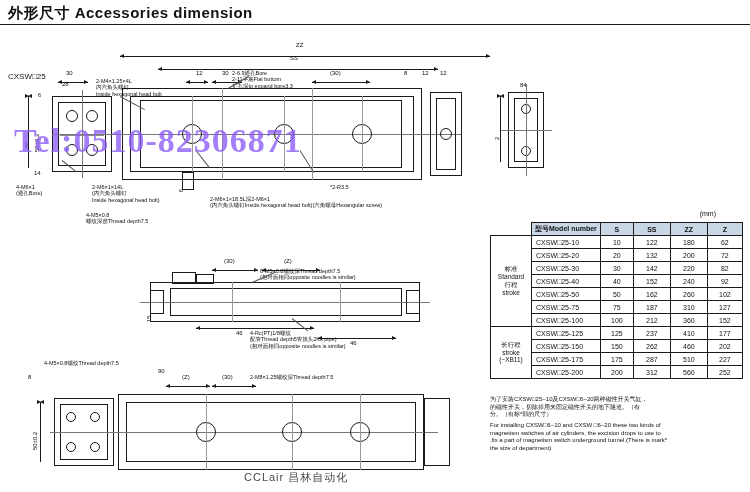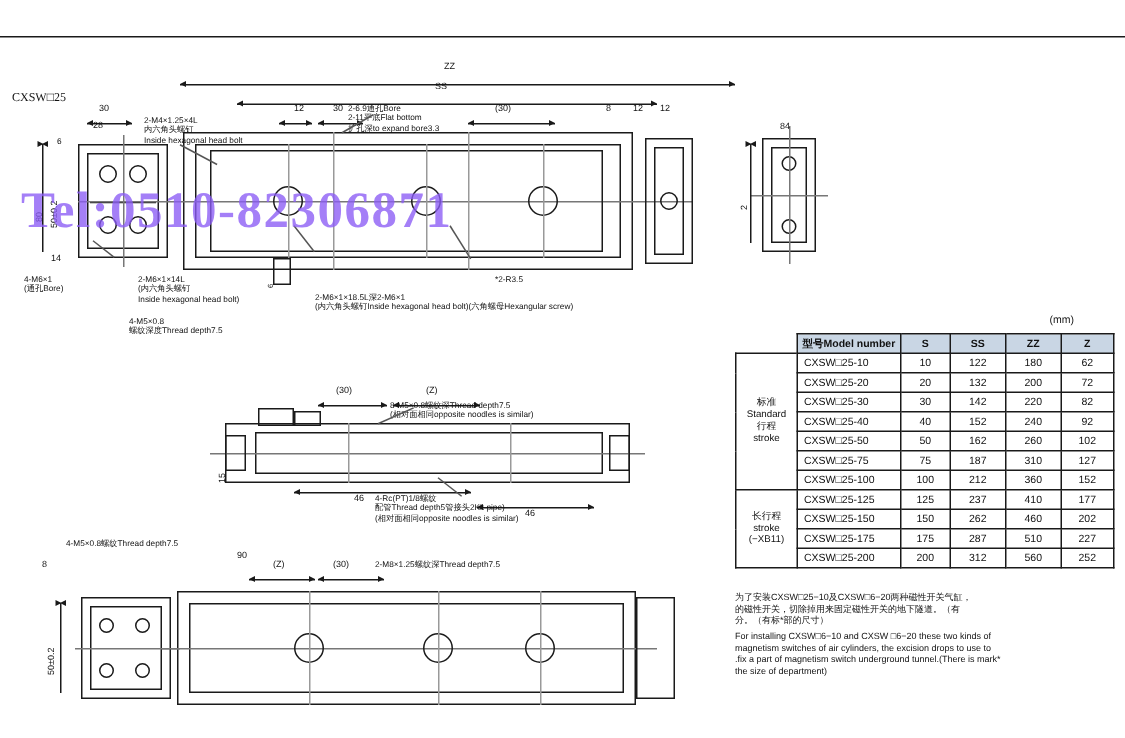--- a/index.html
+++ b/index.html
@@ -61,23 +61,24 @@
   .arrowline{position:absolute;height:1px;background:#1a1a1a;}
   .arrowline:before,.arrowline:after{content:"";position:absolute;top:-2px;border-top:2.5px solid transparent;border-bottom:2.5px solid transparent;}
   .arrowline:before{left:0;border-right:4px solid #1a1a1a;}
   .arrowline:after{right:0;border-left:4px solid #1a1a1a;}
 </style>
 </head>
 <body>
 
 <div class="page">
 
+  <div class="abs ttl" style="left:8px;top:4px;">外形尺寸 Accessories dimension</div>
   <div class="ln hl" style="left:0;top:24px;width:750px;height:1px;"></div>
 
-  <div class="abs lblb" style="left:8px;top:60px;font-size:8px;font-family:Liberation Serif, serif;">CXSW□25</div>
+  <div class="abs lblb" style="left:8px;top:72px;font-size:8px;">CXSW□25</div>
 
   <div class="abs" style="left:120px;top:44px;width:370px;">
     <div class="abs dimtxt" style="left:176px;top:-2px;">ZZ</div>
     <div class="arrowline" style="left:0;top:12px;width:370px;"></div>
   </div>
   <div class="abs" style="left:158px;top:57px;width:280px;">
     <div class="abs dimtxt" style="left:132px;top:-2px;">SS</div>
     <div class="arrowline" style="left:0;top:12px;width:280px;"></div>
   </div>
   <div class="abs dimtxt" style="left:330px;top:70px;">(30)</div>
@@ -321,16 +322,17 @@
   </table>
 
   <div class="abs foot" style="left:490px;top:396px;width:250px;white-space:pre-line;">为了安装CXSW□25−10及CXSW□6−20两种磁性开关气缸，
 的磁性开关，切除掉用来固定磁性开关的地下隧道。（有
 分。（有标*部的尺寸）</div>
   <div class="abs foot" style="left:490px;top:422px;width:250px;white-space:pre-line;">For installing CXSW□6−10 and CXSW □6−20 these two kinds of
 magnetism switches of air cylinders, the excision drops to use to
 .fix a part of magnetism switch underground tunnel.(There is mark*
 the size of department)</div>
 
+  <div class="abs brand" style="left:244px;top:470px;">CCLair 昌林自动化</div>
 
   <div class="wm" style="left:14px;top:122px;">Tel:0510-82306871</div>
 
 </div>
 
 </body></html>

